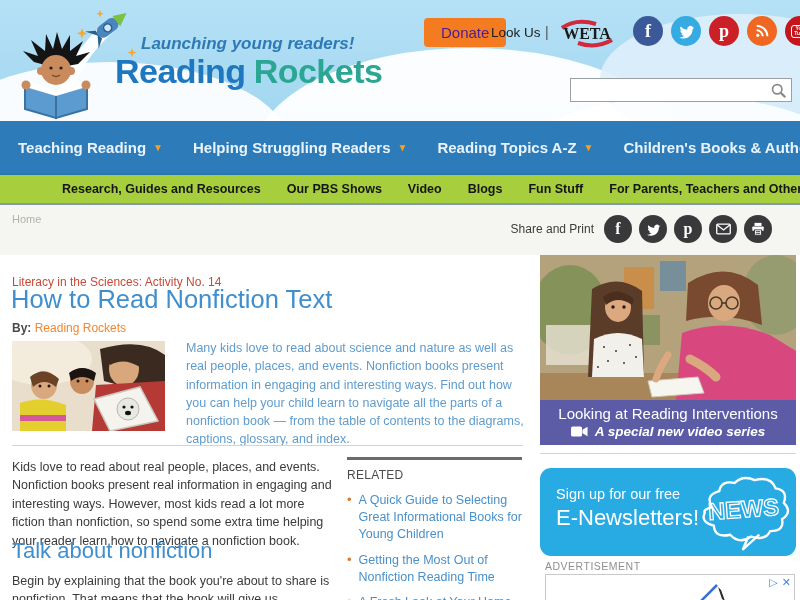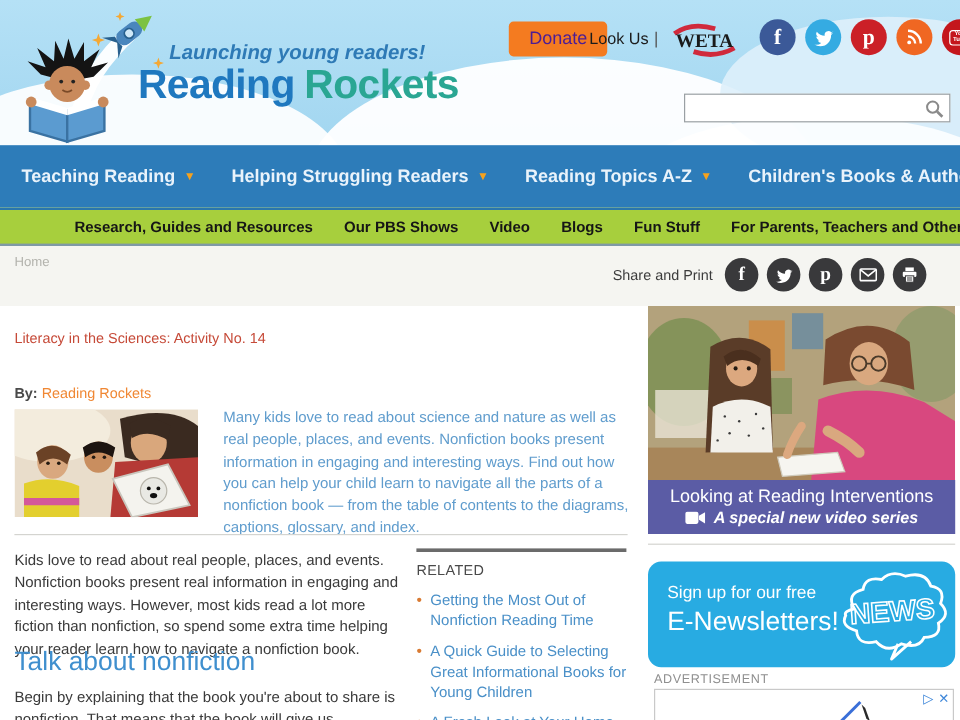--- a/index.html
+++ b/index.html
@@ -269,20 +269,21 @@
             <rect x="4" y="9" width="8" height="6" fill="#fff" stroke="#39393b" stroke-width="1"></rect>
             <line x1="5.5" y1="11" x2="10.5" y2="11" stroke="#39393b" stroke-width="1"></line>
             <line x1="5.5" y1="13" x2="10.5" y2="13" stroke="#39393b" stroke-width="1"></line>
           </svg>
         </div>
       </div>
     </div>
   </div>
 
   <div class="kicker">Literacy in the Sciences: Activity No. 14</div>
+  <h1 class="title">How to Read Nonfiction Text</h1>
   <div class="byline">
     <span>By:</span>
     <a>Reading Rockets</a>
   </div>
 
   <div class="intro-img">
     <svg width="153" height="90" viewBox="0 0 153 90">
       <rect width="153" height="90" fill="#e9ddcb"></rect>
       <ellipse cx="30" cy="18" rx="50" ry="26" fill="#f3ecdd"></ellipse>
       <path d="M88 8 Q130 -4 153 14 L153 52 Q118 48 92 40 Z" fill="#3a2a20"></path>
@@ -312,24 +313,24 @@
   <div class="hr-main"></div>
 
   <p class="p1">Kids love to read about real people, places, and events. Nonfiction books present real information in engaging and interesting ways. However, most kids read a lot more fiction than nonfiction, so spend some extra time helping your reader learn how to navigate a nonfiction book.</p>
   <h2 class="h2">Talk about nonfiction</h2>
   <p class="p2">Begin by explaining that the book you're about to share is nonfiction. That means that the book will give us information that is true. The book</p>
 
   <div class="related">
     <div class="related-h">RELATED</div>
     <ul>
       <li>
-        <a>Getting the Most Out of Nonfiction Reading Time</a>
+        <a>A Quick Guide to Selecting Great Informational Books for Young Children</a>
       </li>
       <li>
-        <a>A Quick Guide to Selecting Great Informational Books for Young Children</a>
+        <a>Getting the Most Out of Nonfiction Reading Time</a>
       </li>
       <li>
         <a>A Fresh Look at Your Home Library</a>
       </li>
     </ul>
   </div>
 
   <div class="promo">
     <div class="promo-photo">
       <svg width="256" height="145" viewBox="0 0 256 145">

